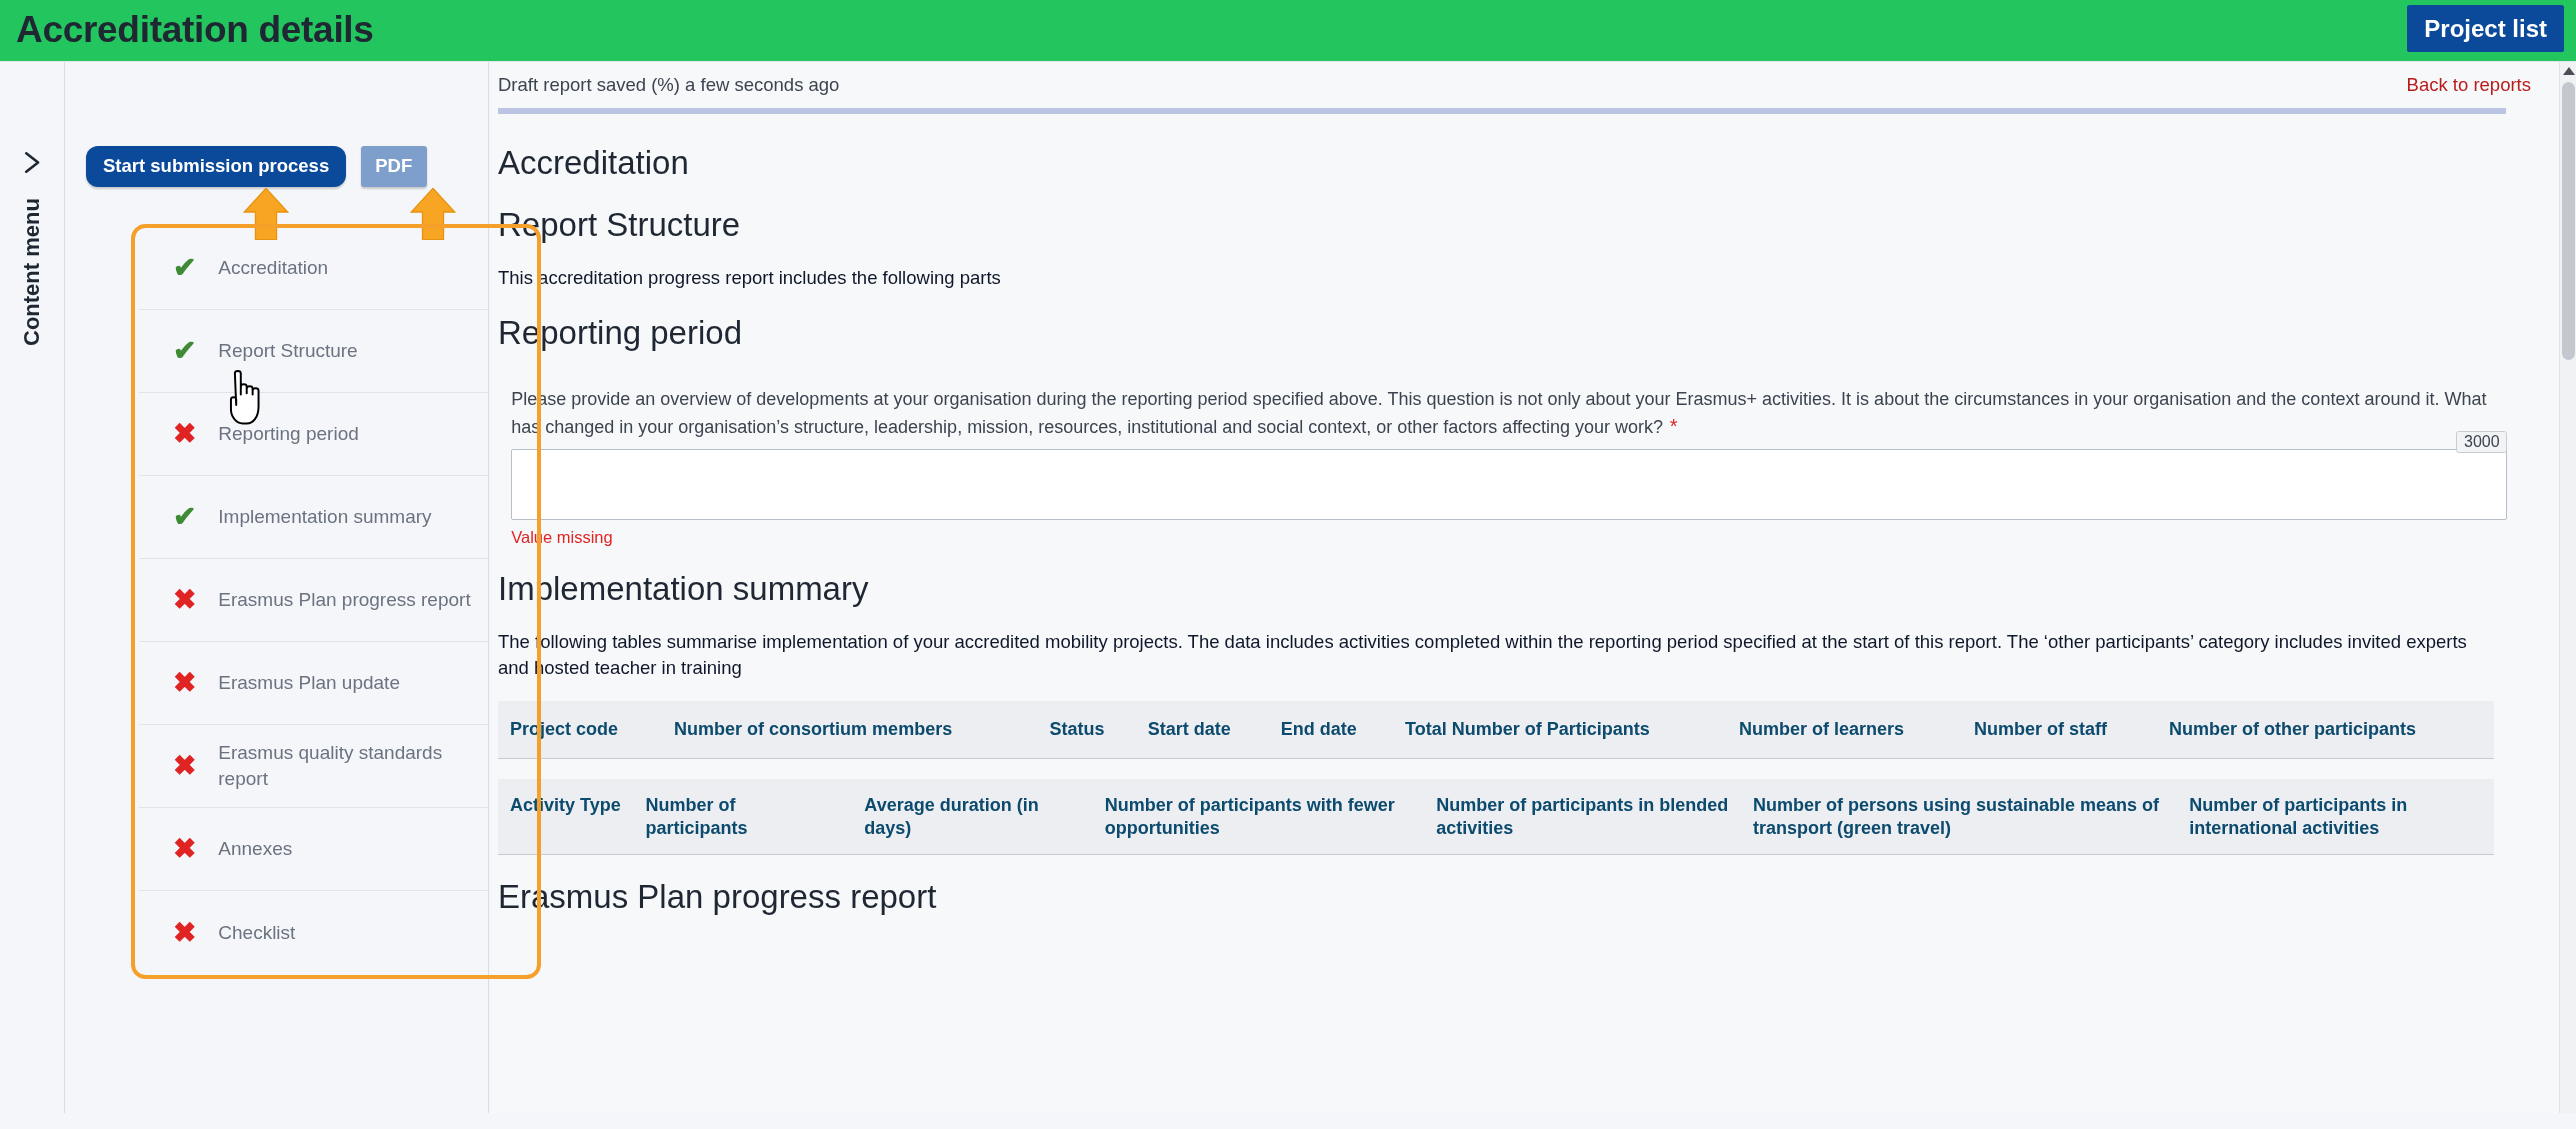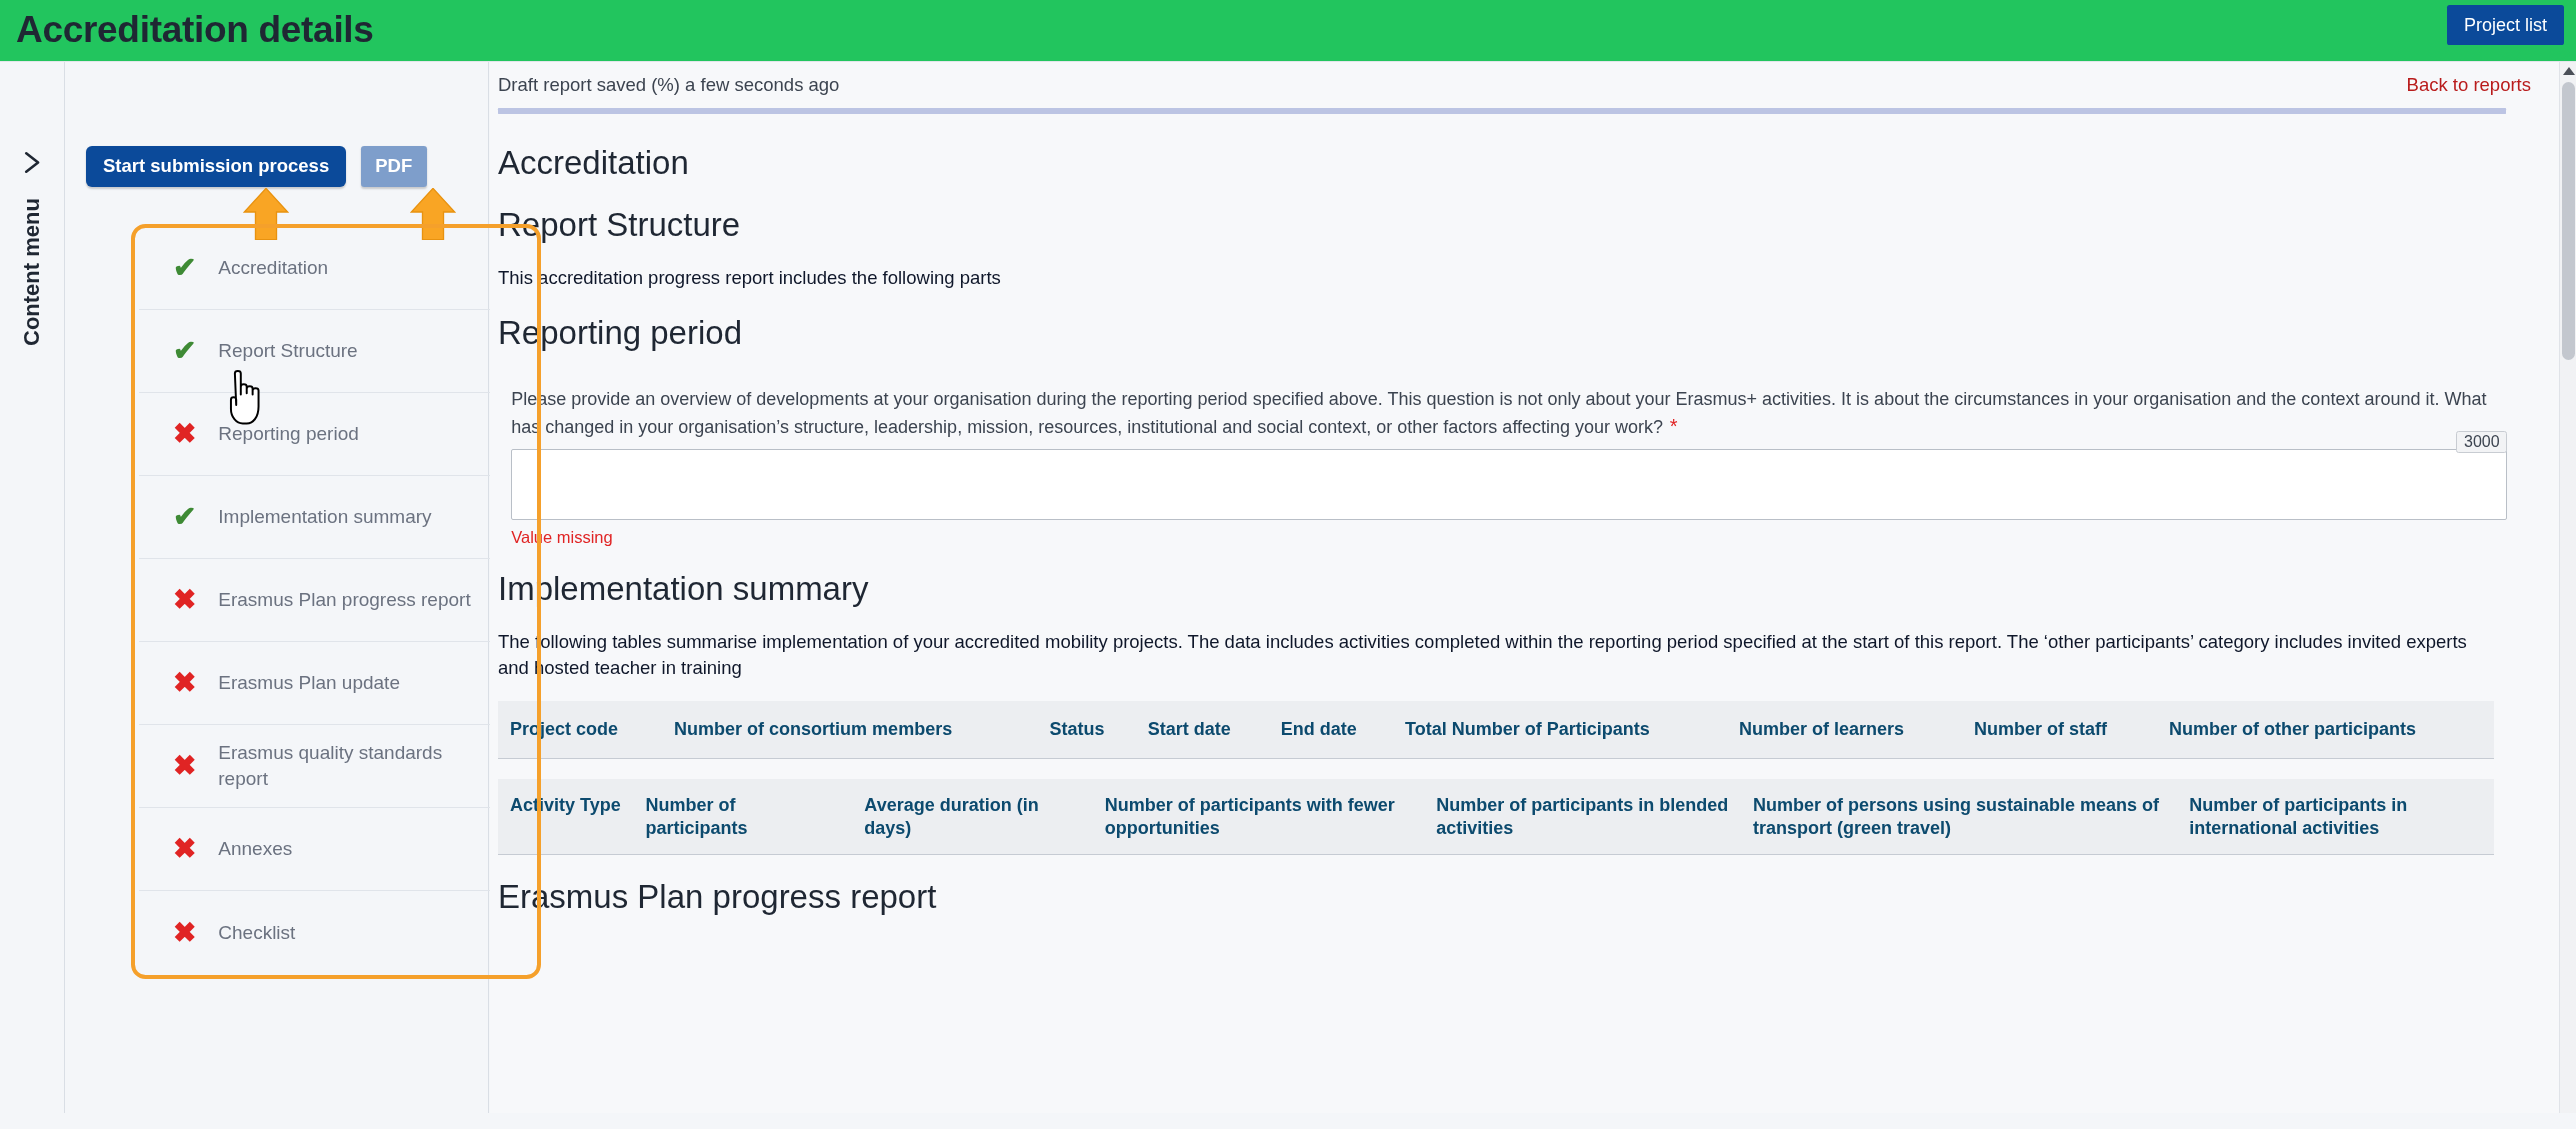--- a/index.html
+++ b/index.html
@@ -24,22 +24,22 @@
     font-size: 37px;
     font-weight: bold;
     color: #1f2733;
     letter-spacing: -0.3px;
   }
   #project-list-button {
     position: absolute;
     right: 12px; top: 5.3px;
     background: #0b4a9a;
     color: #ffffff;
-    font-size: 18px;
-    font-weight: normal;
+    font-size: 24px;
+    font-weight: bold;
     padding: 9.3px 17px;
     border: none;
     border-radius: 2.6px;
     cursor: pointer;
     font-family: "Liberation Sans", sans-serif;
   }
 
   
   #body-wrap {
     position: relative;
@@ -87,21 +87,21 @@
     position: absolute;
     left: 20px; top: 84px;
     display: flex;
     align-items: flex-start;
     gap: 14.5px;
   }
   #start-submission-button {
     background: #0b4a9a;
     color: #ffffff;
     border: none;
-    border-radius: 6px;
+    border-radius: 12px;
     font-size: 18.5px;
     font-weight: bold;
     padding: 9.3px 17px;
     cursor: pointer;
     font-family: "Liberation Sans", sans-serif;
     box-shadow: 0 1.3px 2px rgba(0,0,0,.18);
   }
   #pdf-button {
     background: #7e9ecb;
     color: #ffffff;

